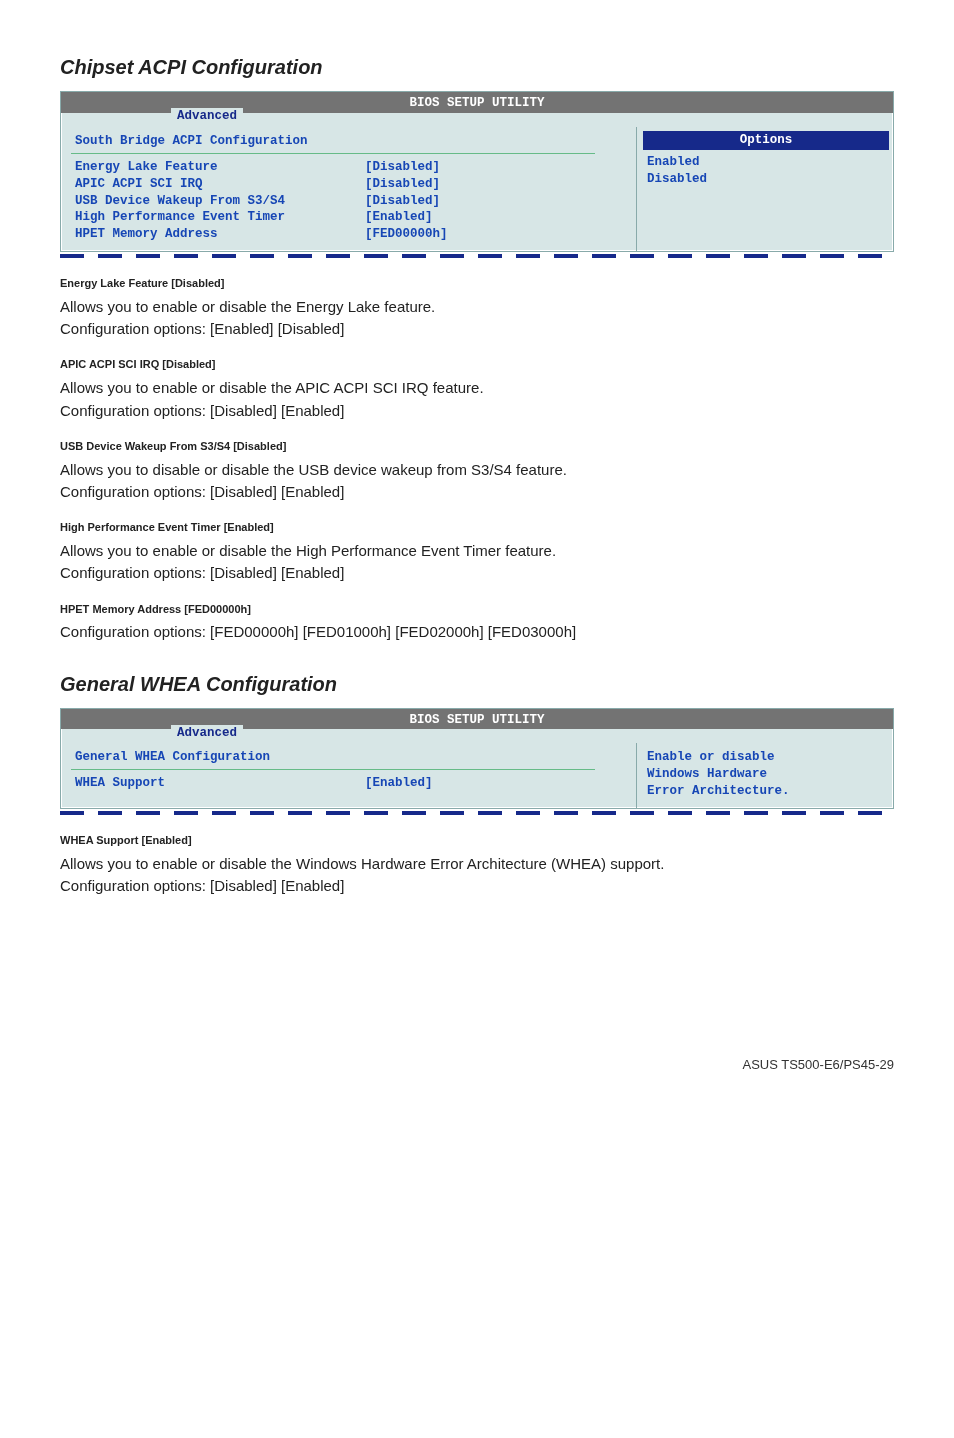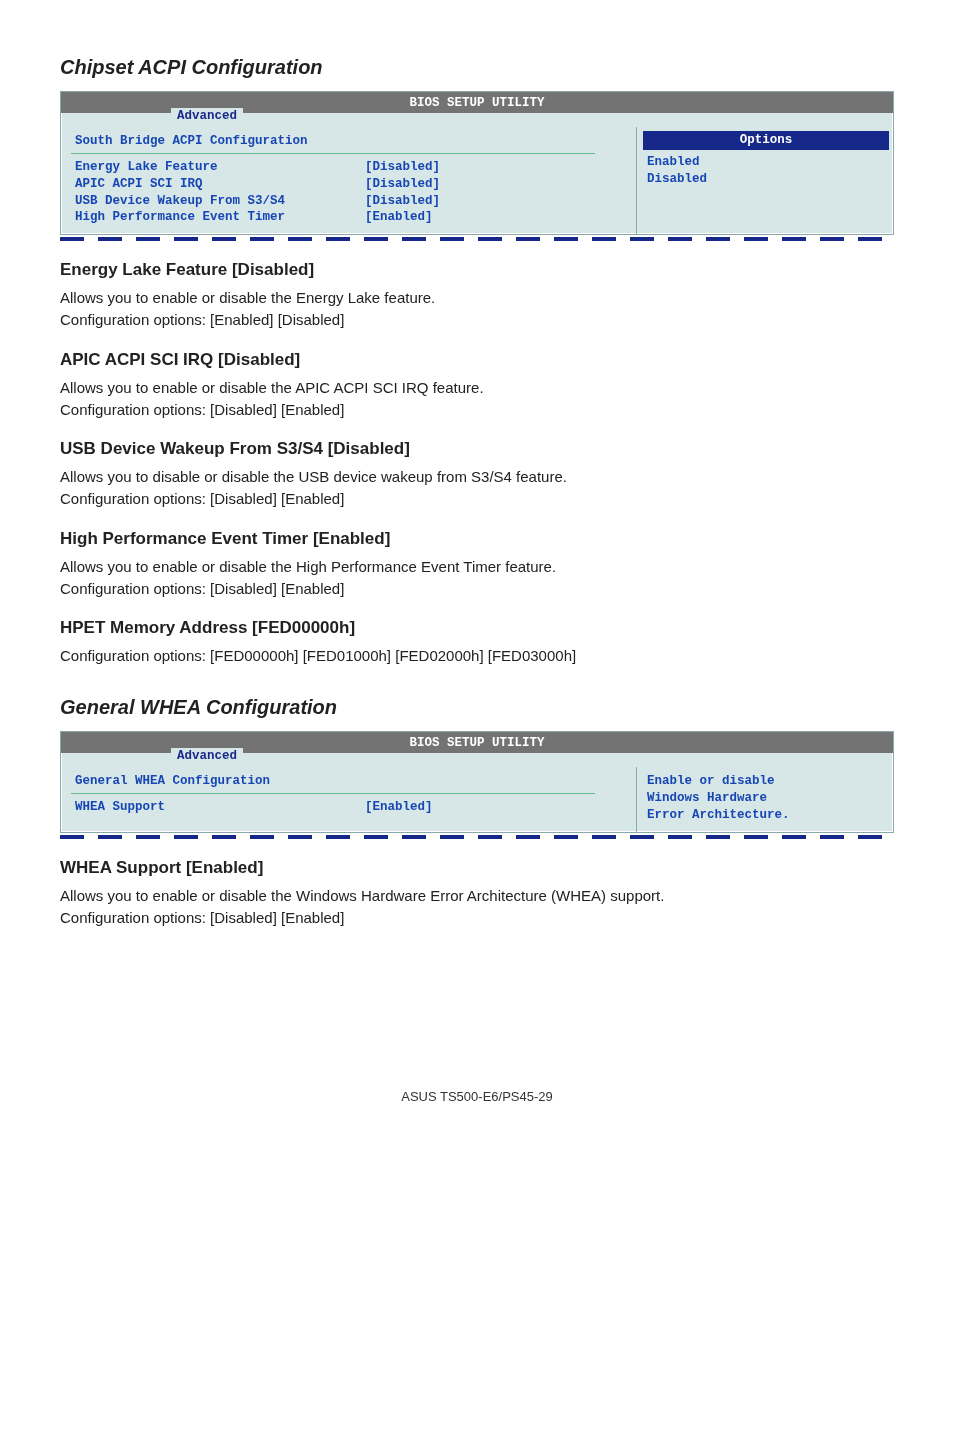--- a/index.html
+++ b/index.html
@@ -14,21 +14,21 @@
   }
   h2.italic-title {
     font-style: italic;
     font-weight: bold;
     font-size: 20px;
     margin-bottom: 10px;
     margin-top: 6px;
   }
   h3.section-head {
     font-weight: bold;
-    font-size: 17px;
+    font-size: 11px;
     margin-top: 18px;
     margin-bottom: 6px;
   }
   p.bodytext {
     font-size: 15px;
     margin-bottom: 2px;
   }
 
   
   .bios-box {
@@ -93,21 +93,21 @@
   }
   .dashed {
     height: 4px;
     margin: 0;
     background-image: repeating-linear-gradient(90deg,#16298a 0 24px,transparent 24px 38px);
   }
 
   .spacer { height: 20px; }
   .footer {
     display: flex;
-    justify-content: center;
+    justify-content: flex-end;
     font-size: 13px;
     color: #333;
     margin-top: 160px;
     border-top: 0;
   }
 </style>
 </head>
 <body>
 
 <h2 class="italic-title">Chipset ACPI Configuration</h2>
@@ -130,20 +130,24 @@
           <span class="value">[Disabled]</span>
         </div>
       <div class="row">
           <span class="label">USB Device Wakeup From S3/S4</span>
           <span class="value">[Disabled]</span>
         </div>
       <div class="row">
           <span class="label">High Performance Event Timer</span>
           <span class="value">[Enabled]</span>
         </div>
+      <div class="row">
+          <span class="label">HPET Memory Address</span>
+          <span class="value">[FED00000h]</span>
+        </div>
     </div>
     <div class="bios-right">
       <div class="opt-header">Options</div>
       <div>Enabled</div>
       <div>Disabled</div>
     </div>
   </div>
 </div>
 <div class="dashed"></div>
 

